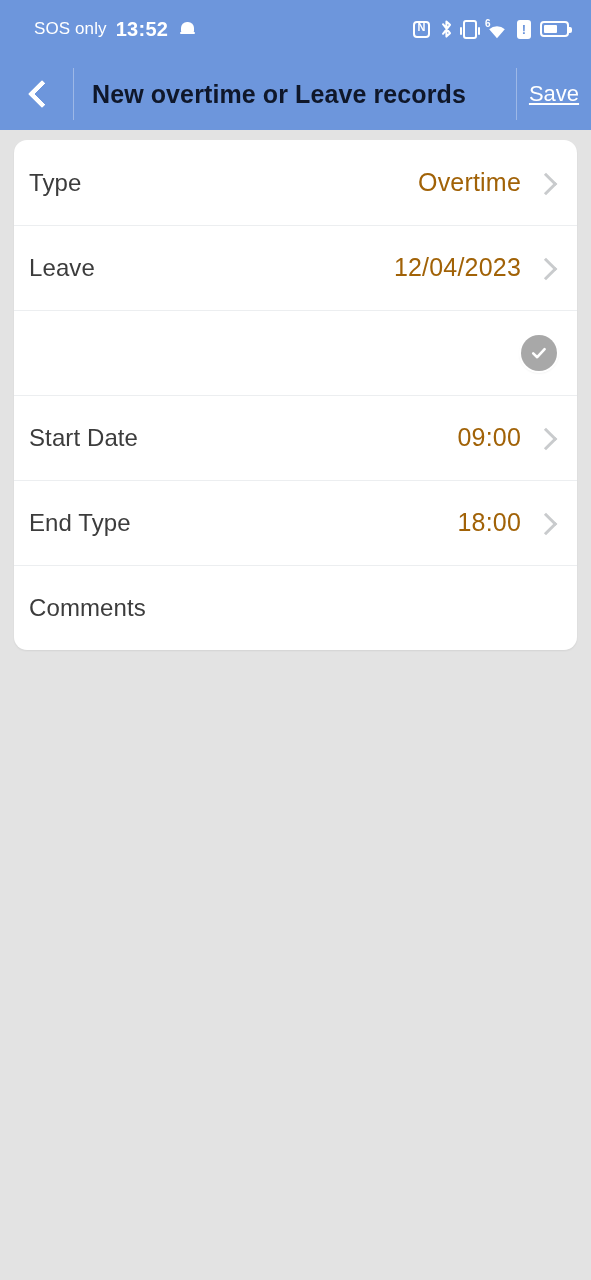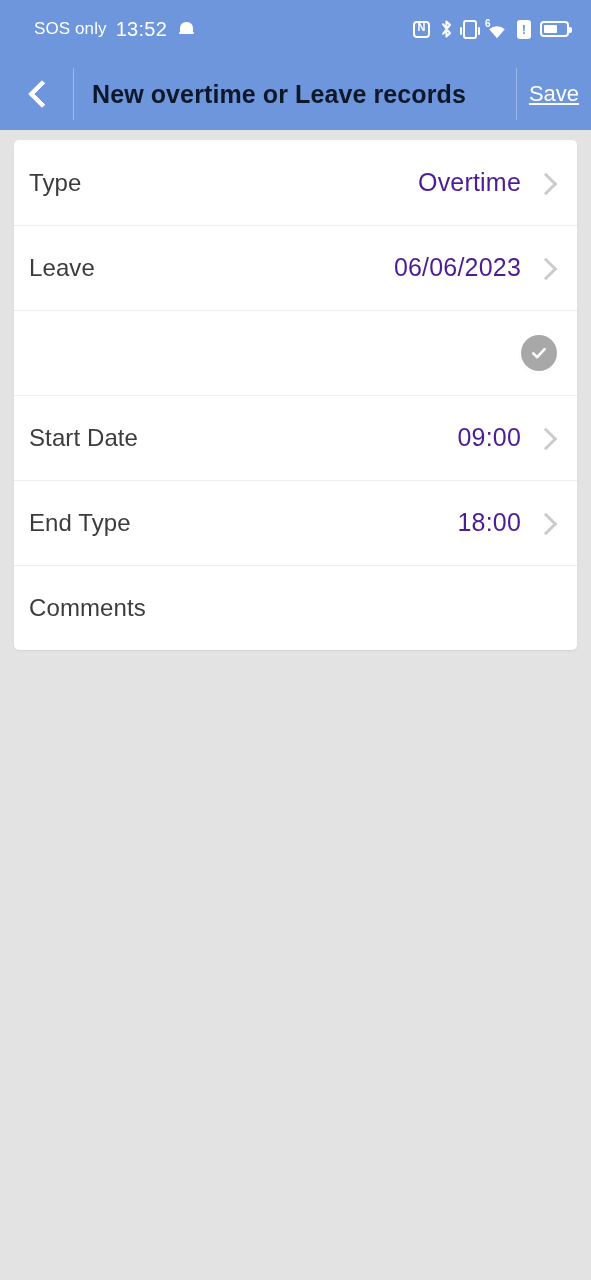--- a/index.html
+++ b/index.html
@@ -13,21 +13,21 @@
   
   .statusbar{
     height:58px; width:100%;
     background:#6d96dc;
     display:flex; align-items:center;
     padding:0 22px 0 34px;
     color:#ffffff;
   }
   .sb-left{ display:flex; align-items:center; gap:9px; }
   .sb-carrier{ font-size:17px; letter-spacing:.1px; }
-  .sb-time{ font-size:20px; font-weight:normal; letter-spacing:.3px; }
+  .sb-time{ font-size:20px; font-weight:bold; letter-spacing:.3px; }
   .sb-bell{ display:inline-block; width:15px; height:17px; position:relative; margin-left:3px; }
   .sb-bell::before{
     content:""; position:absolute; left:1px; top:1px;
     width:13px; height:11px; background:#fff;
     border-radius:6px 6px 2px 2px;
   }
   .sb-bell::after{
     content:""; position:absolute; left:0; top:11px;
     width:15px; height:2.5px; background:#fff; border-radius:1px;
     box-shadow:0 3px 0 -2.2px #fff;
@@ -98,42 +98,42 @@
   .save-btn{
     width:74px; height:100%;
     display:flex; align-items:center; justify-content:center;
     color:#fff; font-size:22px; cursor:pointer;text-decoration:underline;
   }
 
   
   .card{
     margin:10px 14px 0 14px;
     background:#fff;
-    border-radius:5px;
+    border-radius:13px;
     overflow:hidden;
     box-shadow:0 1px 2px rgba(0,0,0,.07);
     text-align:center;
   }
   .row{
     height:85px;
     display:flex; align-items:center;
     padding:0 16px 0 15px;
     position:relative;
     cursor:pointer;
   }
   .row + .row::before{
     content:""; position:absolute; left:0; right:0; top:0;
     height:1px; background:#eceef0;
   }
   .row-label{
     font-size:24px; color:#3c3c3c; letter-spacing:.1px;
   }
   .row-spacer{ flex:1; }
   .row-value{
-    font-size:25px; color:#4c1d95; letter-spacing:.2px;
+    font-size:25px; color:#a16207; letter-spacing:.2px;
   }
   .row-chev{
     width:28px; height:28px; position:relative; margin-left:12px;
   }
   .row-chev::before{
     content:""; position:absolute; left:5px; top:7px;
     width:13px; height:13px;
     border-top:3px solid #c9cbcd; border-right:3px solid #c9cbcd;
     transform:rotate(45deg);
   }
@@ -191,21 +191,21 @@
   <div class="row">
     <span class="row-label">Type</span>
     <span class="row-spacer"></span>
     <span class="row-value">Overtime</span>
     <span class="row-chev"></span>
   </div>
 
   <div class="row">
     <span class="row-label">Leave</span>
     <span class="row-spacer"></span>
-    <span class="row-value">06/06/2023</span>
+    <span class="row-value">12/04/2023</span>
     <span class="row-chev"></span>
   </div>
 
   <div class="row">
     <span class="row-spacer"></span>
     <span class="check-toggle">
       <svg width="22" height="22" viewBox="0 0 22 22" aria-hidden="true">
         <path d="M5.2 11.4 L9.2 15.2 L16.6 7.2" fill="none" stroke="#ffffff" stroke-width="2.6" stroke-linecap="round" stroke-linejoin="round"></path>
       </svg>
     </span>

